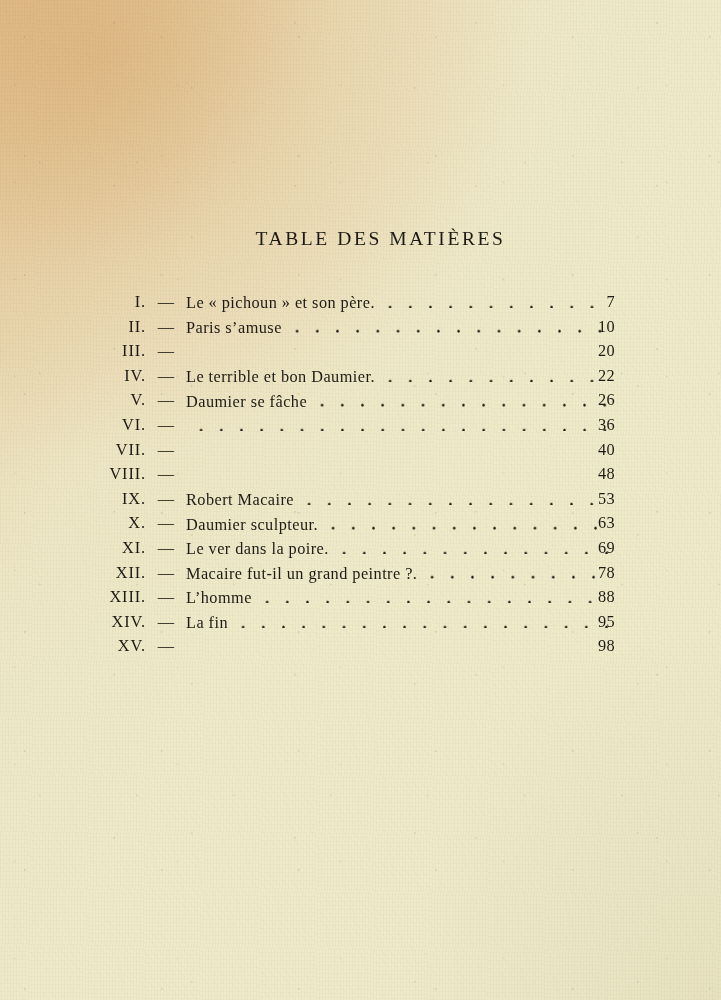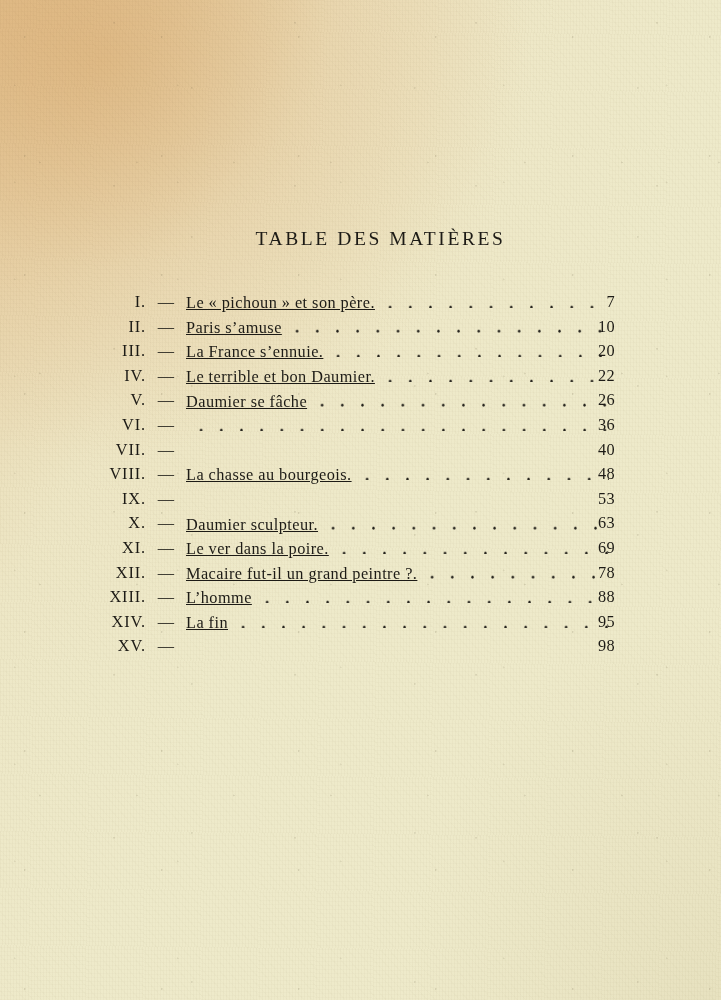--- a/index.html
+++ b/index.html
@@ -112,21 +112,20 @@
     position: absolute;
     left: 186px;
     right: 106px;
     display: flex;
     align-items: baseline;
     overflow: hidden;
   }
   .label {
     flex: 0 0 auto;
     letter-spacing: 0.45px;
-    text-decoration: underline;
   }
   .leader {
     flex: 1 1 auto;
     overflow: hidden;
     margin-left: 5px;
     margin-right: 6px;
     height: 1em;
     background-image: radial-gradient(circle, #23211b 1.05px, rgba(0,0,0,0) 1.5px);
     background-size: 20.2px 1em;
     background-position: 0 0.42em;
@@ -166,24 +165,20 @@
         <span class="dash">—</span>
         <span class="entry">
           <span class="label">Paris s’amuse</span>
           <span class="leader"></span>
         </span>
         <span class="page">10</span>
       </div>
       <div class="toc-row ink">
         <span class="num">III.</span>
         <span class="dash">—</span>
-        <span class="entry">
-          <span class="label">La France s’ennuie.</span>
-          <span class="leader"></span>
-        </span>
         <span class="page">20</span>
       </div>
       <div class="toc-row ink">
         <span class="num">IV.</span>
         <span class="dash">—</span>
         <span class="entry">
           <span class="label">Le terrible et bon Daumier.</span>
           <span class="leader"></span>
         </span>
         <span class="page">22</span>
@@ -206,29 +201,29 @@
         <span class="page">36</span>
       </div>
       <div class="toc-row ink">
         <span class="num">VII.</span>
         <span class="dash">—</span>
         <span class="page">40</span>
       </div>
       <div class="toc-row ink">
         <span class="num">VIII.</span>
         <span class="dash">—</span>
-        <span class="entry">
-          <span class="label">La chasse au bourgeois.</span>
-          <span class="leader"></span>
-        </span>
         <span class="page">48</span>
       </div>
       <div class="toc-row ink">
         <span class="num">IX.</span>
         <span class="dash">—</span>
+        <span class="entry">
+          <span class="label">Robert Macaire</span>
+          <span class="leader"></span>
+        </span>
         <span class="page">53</span>
       </div>
       <div class="toc-row ink">
         <span class="num">X.</span>
         <span class="dash">—</span>
         <span class="entry">
           <span class="label">Daumier sculpteur.</span>
           <span class="leader"></span>
         </span>
         <span class="page">63</span>

